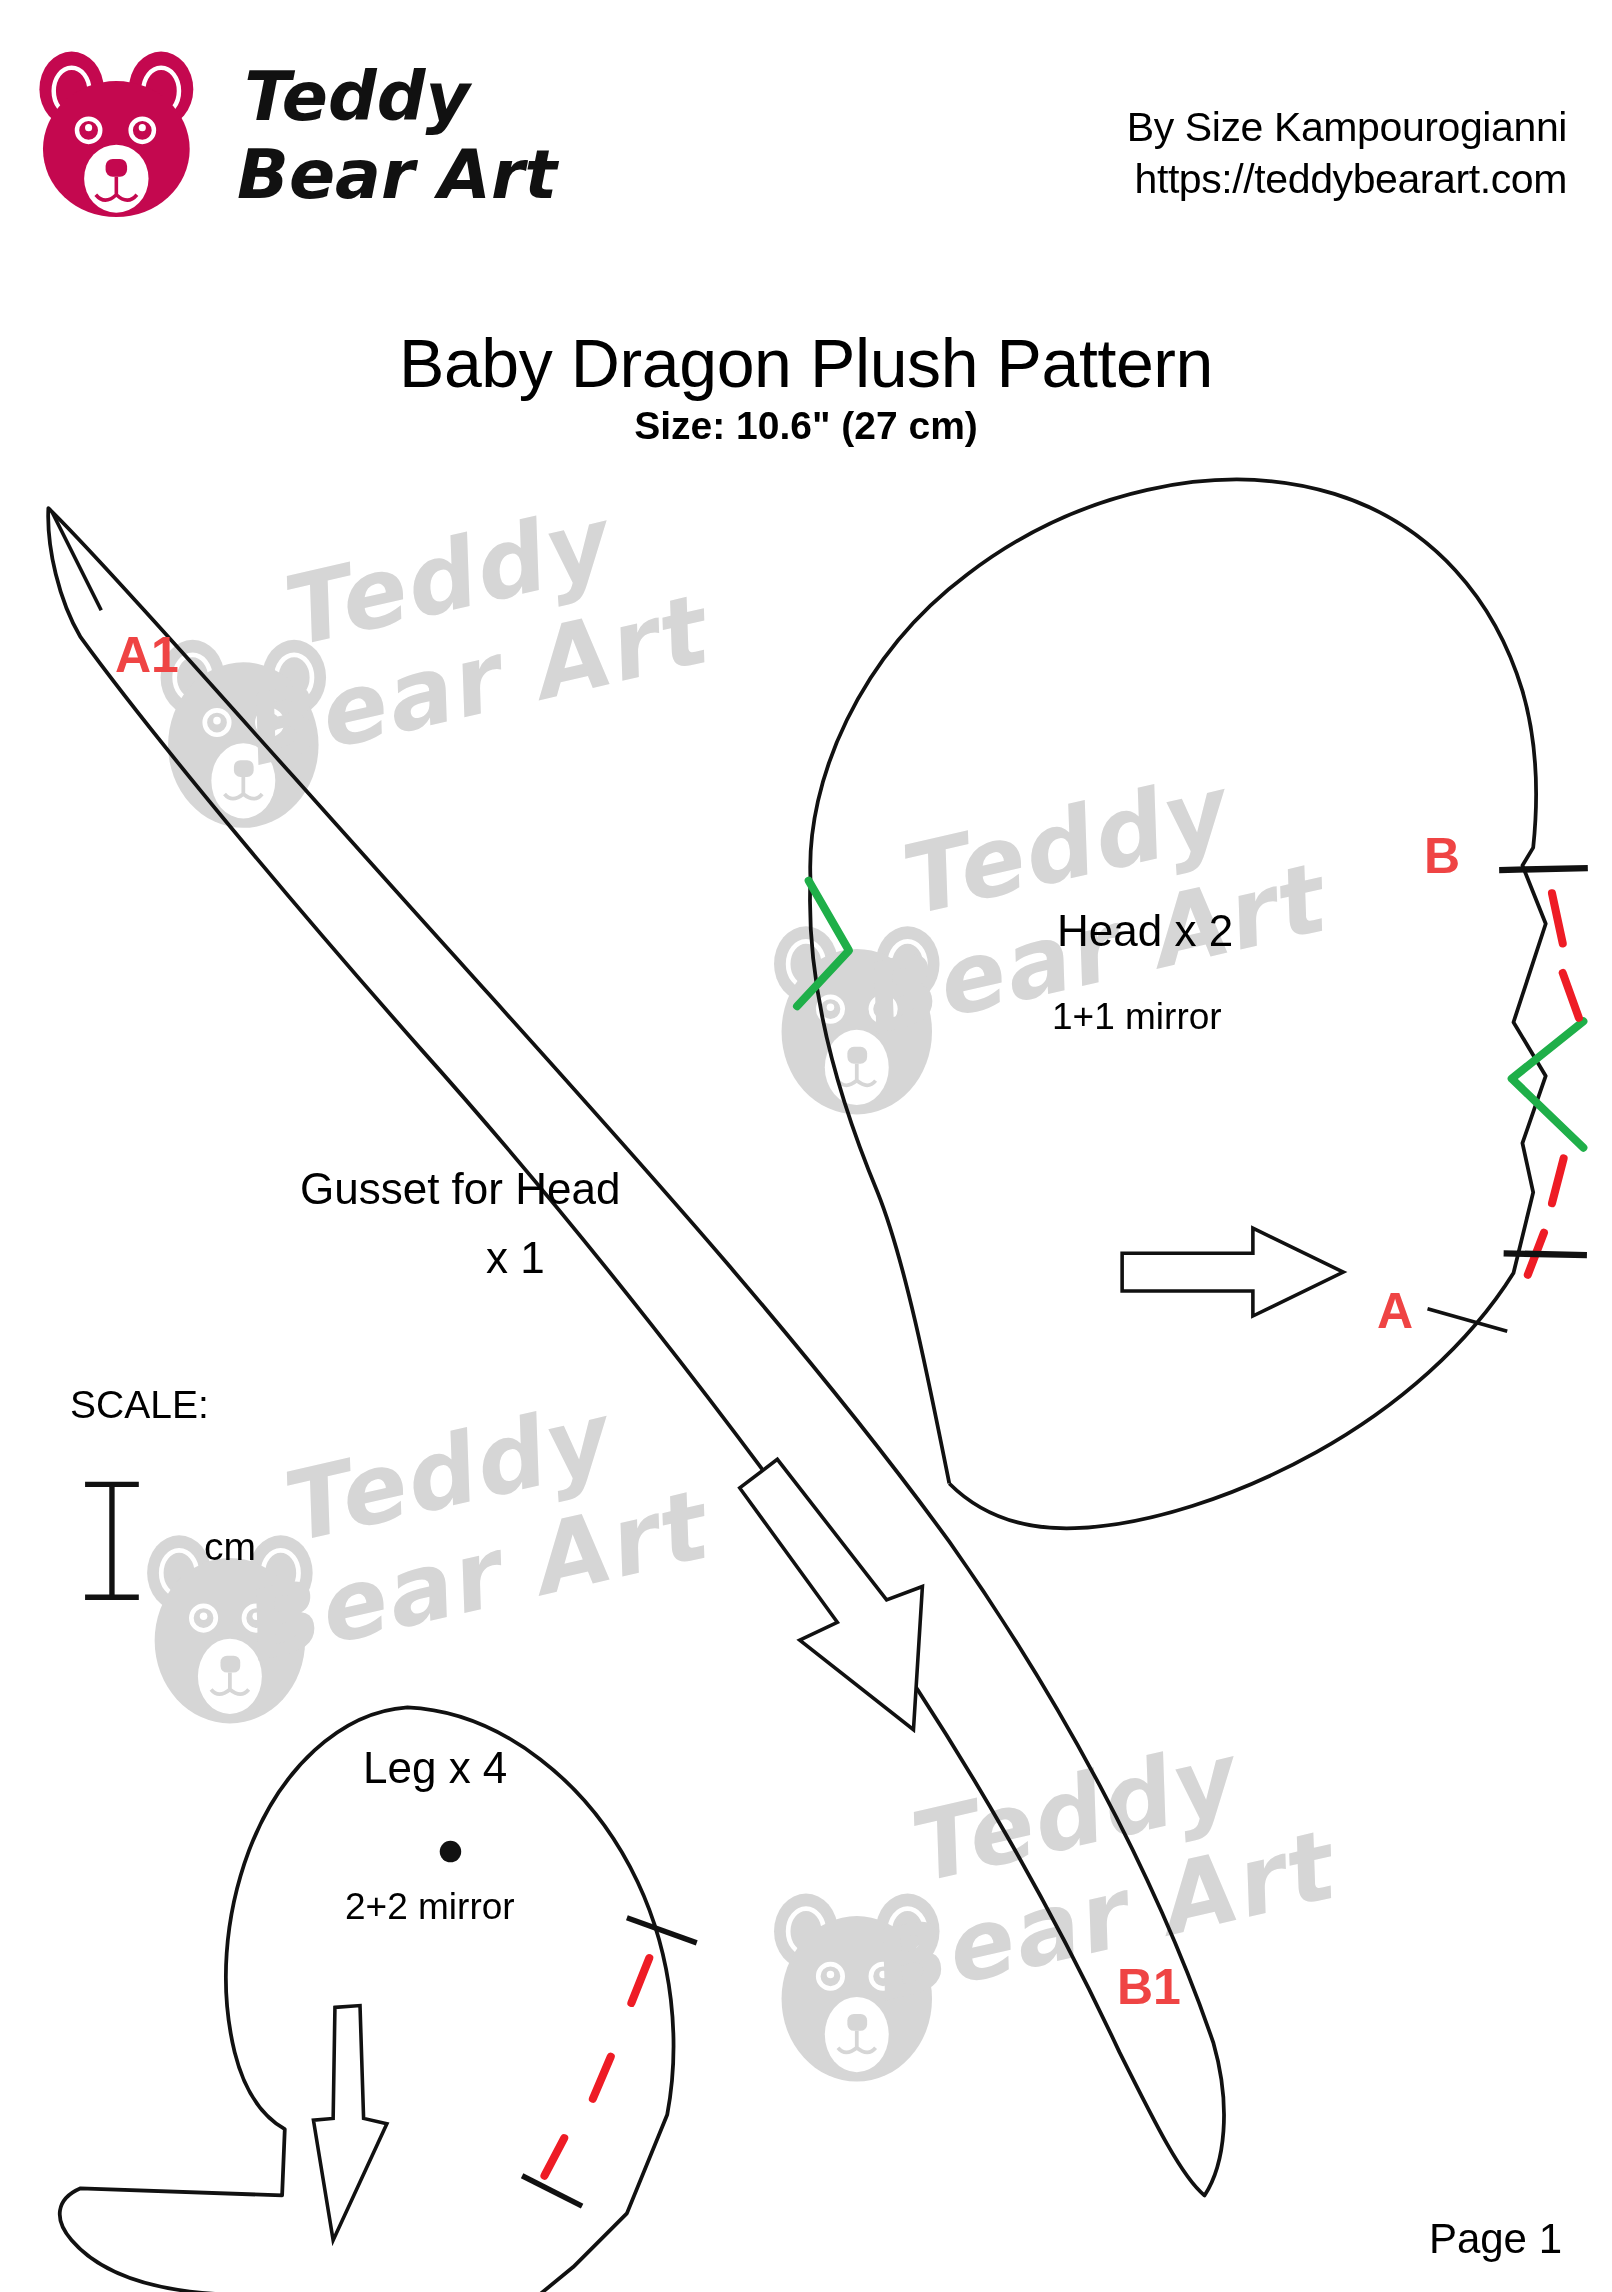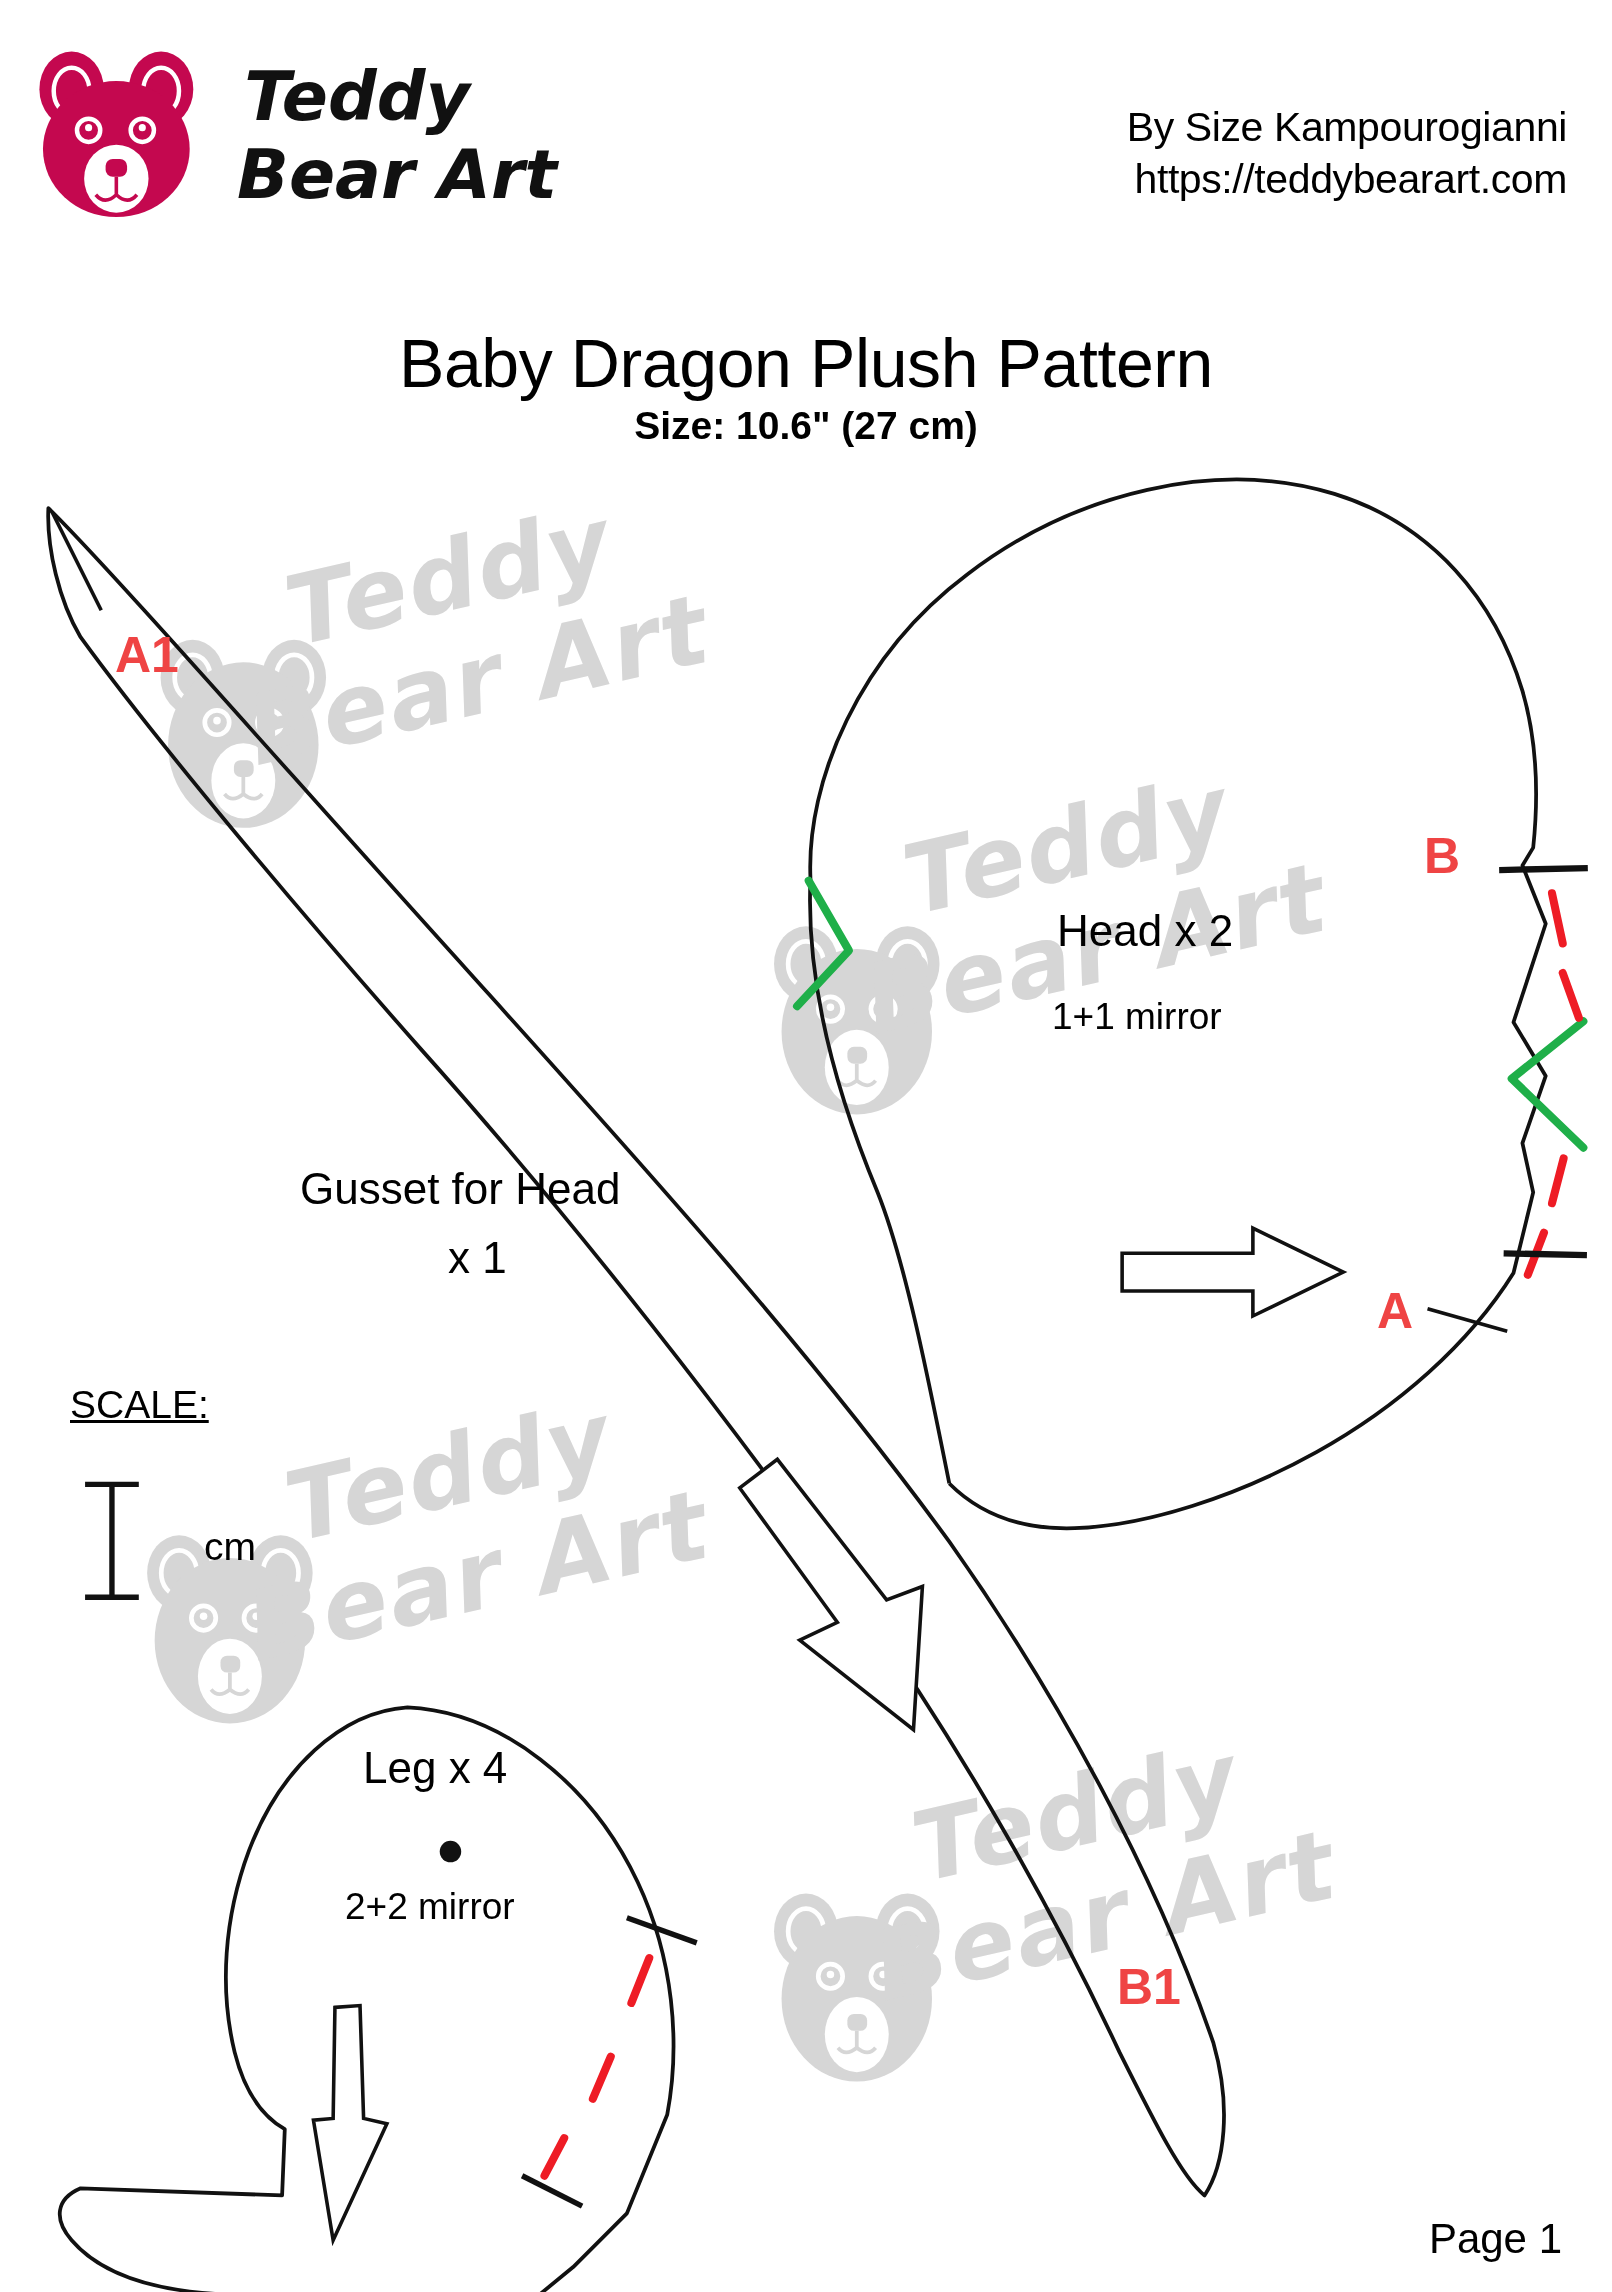--- a/index.html
+++ b/index.html
@@ -94,39 +94,38 @@
     position: absolute;
     font-size: 50px;
     font-weight: bold;
     color: #ef4444;
     white-space: nowrap;
   }
   .scale-title {
     position: absolute;
     font-size: 39px;
     white-space: nowrap;
-    text-decoration: underline;
   }
   .scale-unit {
     position: absolute;
     font-size: 39px;
     white-space: nowrap;
   }
   .page-num {
     position: absolute;
     right: 50px;
     bottom: 30px;
     font-size: 42px;
     white-space: nowrap;
   }
 
   .lbl-head        { left: 1057px; top: 878px; }
   .lbl-head-sub    { left: 1052px; top: 968px; }
   .lbl-gusset-l1   { left: 300px;  top: 1136px; }
-  .lbl-gusset-l2   { left: 448px;  top: 1205px; text-align: center; }
+  .lbl-gusset-l2   { left: 486px;  top: 1205px; text-align: center; }
   .lbl-leg         { left: 363px;  top: 1715px; }
   .lbl-leg-sub     { left: 345px;  top: 1858px; }
 
   .code-a1 { left: 115px;  top: 598px; }
   .code-b  { left: 1424px; top: 799px; }
   .code-a  { left: 1377px; top: 1254px; }
   .code-b1 { left: 1117px; top: 1930px; }
 
   .scale-title-pos { left: 70px; top: 1355px; }
   .scale-unit-pos  { left: 204px; top: 1497px; }

